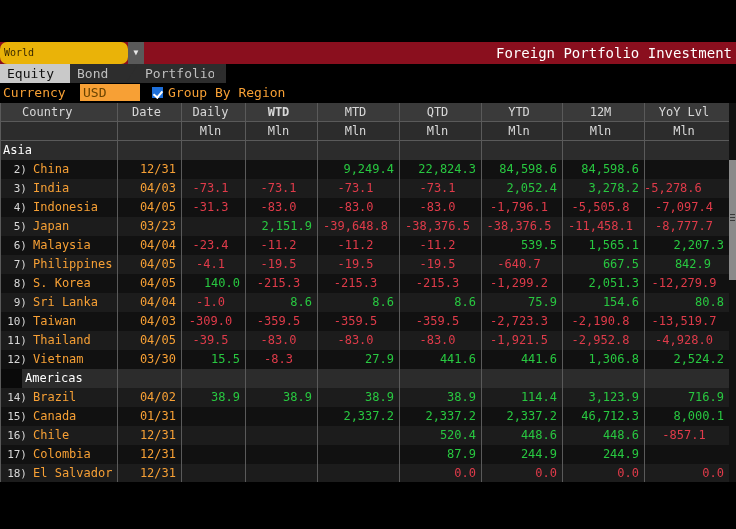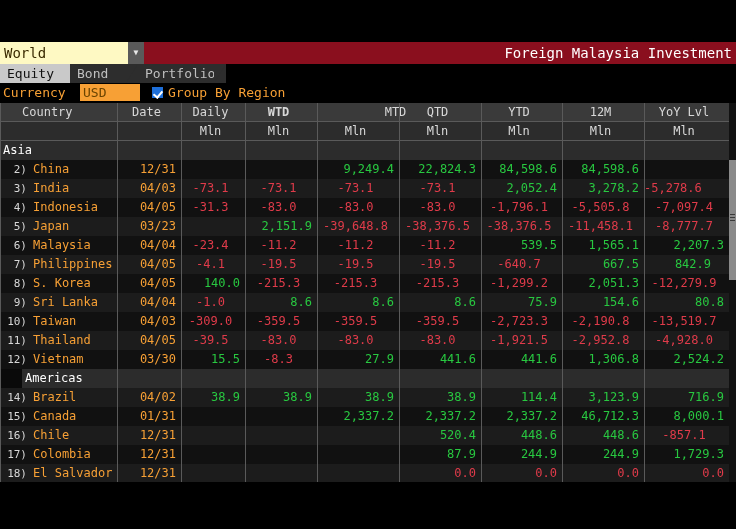--- a/index.html
+++ b/index.html
@@ -8,22 +8,22 @@
     font-family:"DejaVu Sans Mono","Liberation Mono",monospace;
     -webkit-font-smoothing:none;
   }
   #screen{position:relative;width:736px;height:529px;background:#000;}
 
   
   .topgap{position:absolute;left:0;top:0;width:736px;height:42px;background:#000;}
 
   
   .titlebar{position:absolute;left:0;top:42px;width:736px;height:22px;background:#8a0f1e;}
-  .secbox{position:absolute;left:0;top:42px;width:128px;height:22px;background:#fef9c3;
-          color:#3a2a00;font-size:14px;line-height:22px;padding-left:4px;box-sizing:border-box;}
+  .secbox{position:absolute;left:0;top:42px;width:128px;height:22px;background:#eab308;
+          color:#3a2a00;font-size:10px;line-height:22px;padding-left:4px;box-sizing:border-box;border-radius:7px;}
   .secarrow{position:absolute;left:128px;top:42px;width:16px;height:22px;background:#5a5a5a;
             color:#e8e8e8;font-size:8px;line-height:22px;text-align:center;}
   .title{position:absolute;right:4px;top:42px;height:22px;line-height:22px;
          color:#fff;font-size:14px;}
 
   
   .tabbar{position:absolute;left:0;top:64px;width:736px;height:19px;background:#000;}
   .tab{position:absolute;top:64px;height:19px;line-height:19px;font-size:13px;
        background:#c9c9c9;color:#111;padding-left:7px;padding-right:14px;box-sizing:border-box;}
   .tab.inactive{background:#2d2d2d;color:#bfbfbf;}
@@ -82,21 +82,21 @@
 </head>
 <body>
 
 <div id="screen">
 
   <div class="topgap"></div>
 
   <div class="titlebar"></div>
   <div class="secbox">World</div>
   <div class="secarrow">▼</div>
-  <div class="title">Foreign Malaysia Investment</div>
+  <div class="title">Foreign Portfolio Investment</div>
 
   <div class="tabbar"></div>
   <div id="tabs-host">
       <div class="tab" style="left: 0px; width: 70px;">Equity</div>
       <div class="tabslant" style="left: 58px; border-top: 19px solid rgb(201, 201, 201); border-right: 12px solid transparent; width: 0px; height: 0px;"></div>
       <div class="tab inactive" style="left: 70px; width: 68px;">Bond</div>
       <div class="tabslant" style="left: 126px; border-top: 19px solid rgb(45, 45, 45); border-right: 12px solid transparent; width: 0px; height: 0px;"></div>
       <div class="tab inactive" style="left: 138px; width: 88px;">Portfolio</div>
       <div class="tabslant" style="left: 214px; border-top: 19px solid rgb(45, 45, 45); border-right: 12px solid transparent; width: 0px; height: 0px;"></div>
     </div>
@@ -276,21 +276,20 @@
           <div class="num pos" style="left: 562px; width: 82px;">448.6</div>
           <div class="num neg" style="left: 644px; width: 85px;">-857.1</div>
         </div>
         <div class="row even" style="top: 342px;">
           <div class="idx">17)</div>
           <div class="cname">Colombia</div>
           <div class="num date" style="left: 117px; width: 64px;">12/31</div>
           <div class="num pos" style="left: 399px; width: 82px;">87.9</div>
           <div class="num pos" style="left: 481px; width: 81px;">244.9</div>
           <div class="num pos" style="left: 562px; width: 82px;">244.9</div>
-          <div class="num pos" style="left: 644px; width: 85px;">1,729.3</div>
         </div>
         <div class="row odd" style="top: 361px;">
           <div class="idx">18)</div>
           <div class="cname">El Salvador</div>
           <div class="num date" style="left: 117px; width: 64px;">12/31</div>
           <div class="num zero" style="left: 399px; width: 82px;">0.0</div>
           <div class="num zero" style="left: 481px; width: 81px;">0.0</div>
           <div class="num zero" style="left: 562px; width: 82px;">0.0</div>
           <div class="num zero" style="left: 644px; width: 85px;">0.0</div>
         </div>
@@ -303,21 +302,21 @@
           <div class="num pos" style="left: 562px; width: 82px;">9,517.8</div>
           <div class="num pos" style="left: 644px; width: 85px;">5,916.7</div>
         </div>
       </div>
   <div class="cell hcell left" style="left: 0px; width: 117px; top: 0px;">Country</div>
       <div class="cell hcell" style="left: 117px; width: 64px; top: 0px;">Date</div>
       <div class="cell hcell" style="left: 181px; width: 64px; top: 0px;">Daily</div>
       <div class="cell hcell" style="left: 181px; width: 64px; top: 19px;">Mln</div>
       <div class="cell hcell" style="left: 245px; width: 72px; top: 0px; font-weight: bold;">WTD</div>
       <div class="cell hcell" style="left: 245px; width: 72px; top: 19px;">Mln</div>
-      <div class="cell hcell" style="left: 317px; width: 82px; top: 0px; margin-left: 40px;">MTD</div>
+      <div class="cell hcell" style="left: 317px; width: 82px; top: 0px;">MTD</div>
       <div class="cell hcell" style="left: 317px; width: 82px; top: 19px;">Mln</div>
       <div class="cell hcell" style="left: 399px; width: 82px; top: 0px;">QTD</div>
       <div class="cell hcell" style="left: 399px; width: 82px; top: 19px;">Mln</div>
       <div class="cell hcell" style="left: 481px; width: 81px; top: 0px;">YTD</div>
       <div class="cell hcell" style="left: 481px; width: 81px; top: 19px;">Mln</div>
       <div class="cell hcell" style="left: 562px; width: 82px; top: 0px;">12M</div>
       <div class="cell hcell" style="left: 562px; width: 82px; top: 19px;">Mln</div>
       <div class="cell hcell" style="left: 644px; width: 85px; top: 0px;">YoY Lvl</div>
       <div class="cell hcell" style="left: 644px; width: 85px; top: 19px;">Mln</div>
       <div class="vline" style="left: 117px; height: 379px;"></div>

